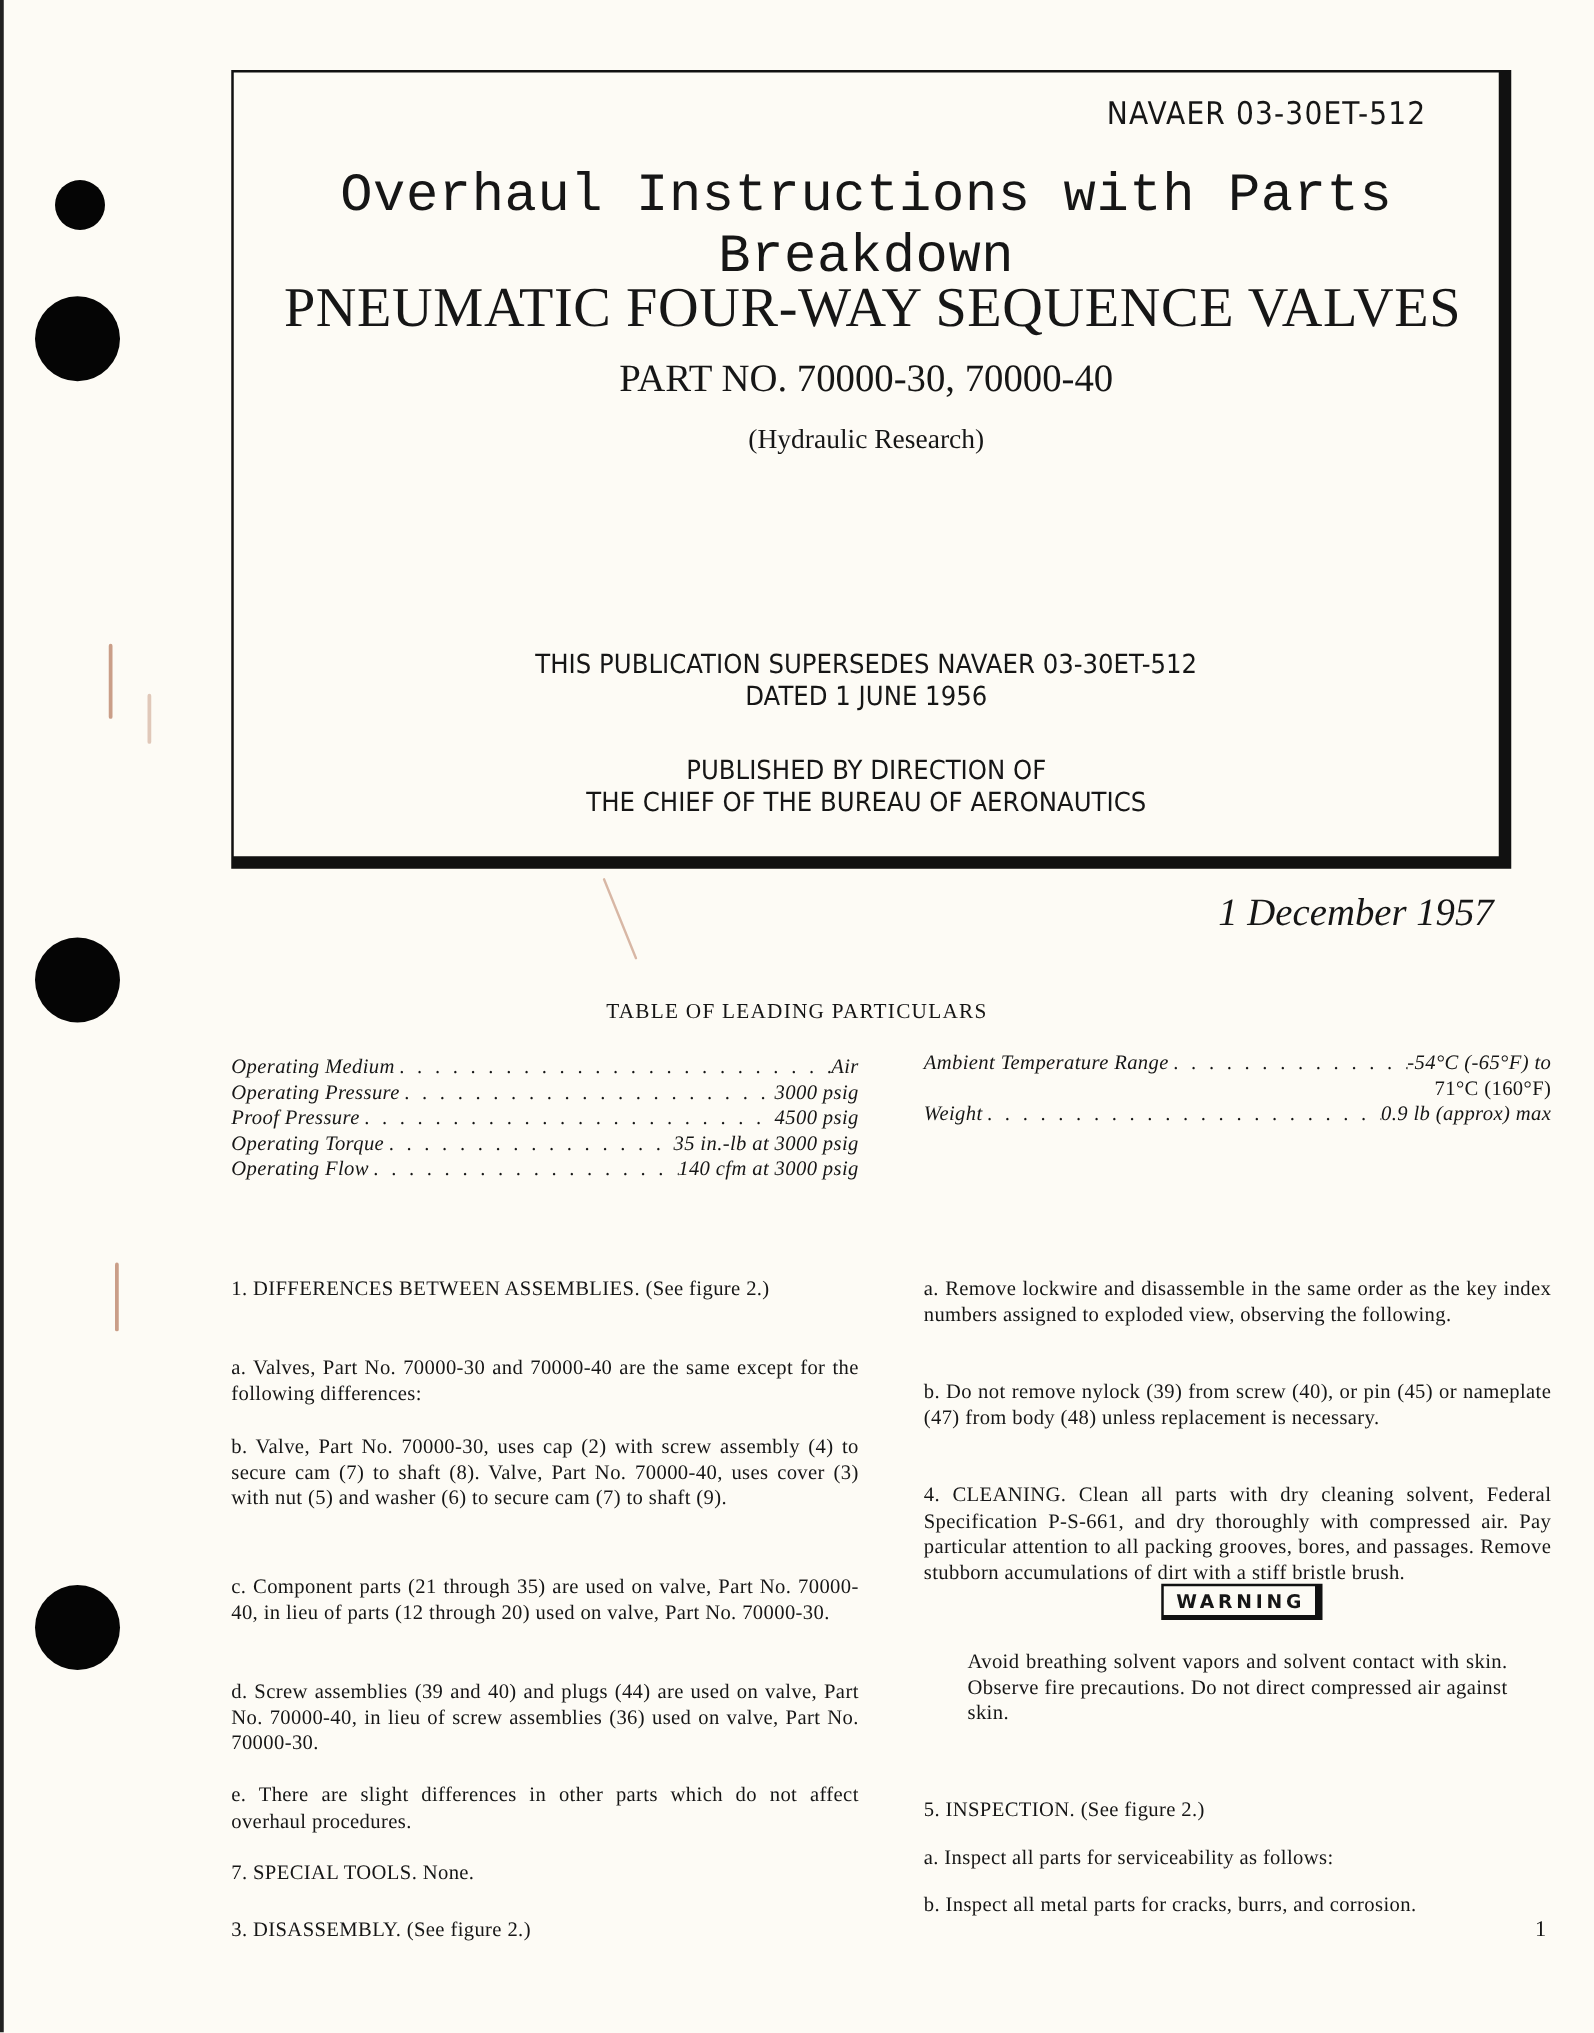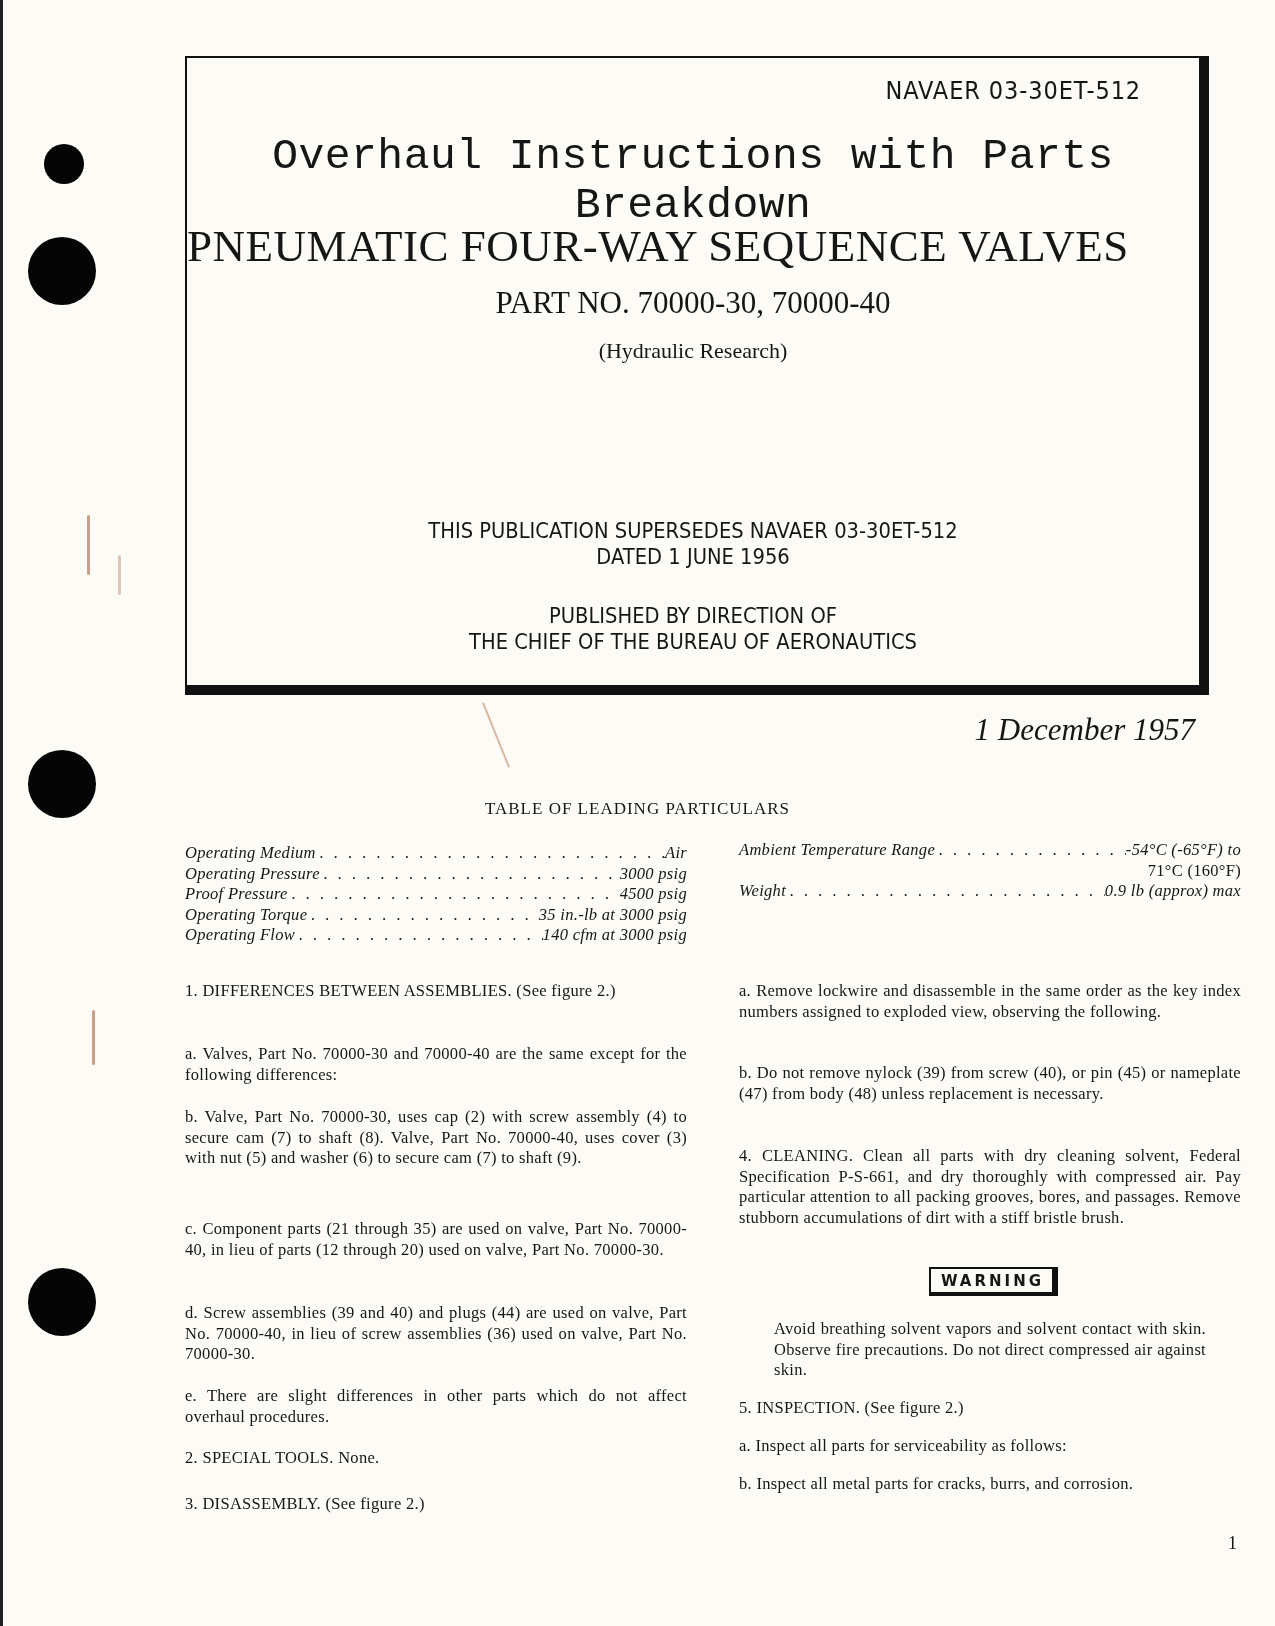--- a/index.html
+++ b/index.html
@@ -32,21 +32,21 @@
   .navaer {
     position: absolute; right: 58px; top: 18px;
     font-family: "DejaVu Sans", sans-serif; font-size: 25px; letter-spacing: 1px;
     transform: scaleX(0.9); transform-origin: right;
   }
   .cover-title {
     position: absolute; left: 0; right: 0; top: 74px; text-align: center;
     font-size: 43px; letter-spacing: 0.5px; font-family: Liberation Mono, monospace;
   }
   .cover-subject {
-    position: absolute; left: 0; right: -10px; top: 162px; 
+    position: absolute; left: 0; right: -10px; top: 162px; text-align: center;
     font-size: 45px; letter-spacing: 0.5px;
   }
   .cover-partno {
     position: absolute; left: 0; right: 0; top: 227px; text-align: center;
     font-size: 31px;
   }
   .cover-mfr {
     position: absolute; left: 0; right: 0; top: 280px; text-align: center;
     font-size: 22px;
   }
@@ -70,21 +70,21 @@
     position: absolute; left: 185px; top: 843px; width: 502px;
   }
   .tlp-right {
     position: absolute; left: 739px; top: 840px; width: 502px;
   }
   .tlp-row { display: flex; justify-content: space-between; white-space: nowrap; font-style: italic; }
   .tlp-row .lbl { flex: 0 0 auto; }
   .tlp-row .val { flex: 0 0 auto; }
   .tlp-row .dots { flex: 1 1 auto; overflow: hidden; padding: 0 4px; letter-spacing: 3px; }
   .tlp-cont { text-align: right; white-space: nowrap; }
-  .para { position: absolute; width: 502px; text-align: justify; }
+  .para { position: absolute; width: 502px; text-align: justify; margin-top: 40px; }
   .warning-box {
     position: absolute; left: 929px; top: 1267px;
     border: 2px solid #111; border-right: 6px solid #111; border-bottom: 4px solid #111;
     padding: 3px 8px 2px 10px;
     font-family: "DejaVu Sans", sans-serif; font-weight: bold; font-size: 15px; letter-spacing: 3px;
   }
   .warning-text { position: absolute; left: 774px; top: 1319px; width: 432px; text-align: justify; }
   .page-num { position: absolute; right: 38px; top: 1533px; font-size: 18px; }
 </style>
 </head>
@@ -163,21 +163,21 @@
     <span class="val">0.9 lb (approx) max</span>
   </div>
 </div>
 
 <div class="para body-text" style="left:185px;top:981px">1.  DIFFERENCES BETWEEN ASSEMBLIES.  (See figure 2.)</div>
 <div class="para body-text" style="left:185px;top:1044px">a.  Valves, Part No. 70000-30 and 70000-40 are the same except for the following differences:</div>
 <div class="para body-text" style="left:185px;top:1107px">b.  Valve, Part No. 70000-30, uses cap (2) with screw assembly (4) to secure cam (7) to shaft (8).  Valve, Part No. 70000-40, uses cover (3) with nut (5) and washer (6) to secure cam (7) to shaft (9).</div>
 <div class="para body-text" style="left:185px;top:1219px">c.  Component parts (21 through 35) are used on valve, Part No. 70000-40, in lieu of parts (12 through 20) used on valve, Part No. 70000-30.</div>
 <div class="para body-text" style="left:185px;top:1303px">d.  Screw assemblies (39 and 40) and plugs (44) are used on valve, Part No. 70000-40, in lieu of screw assemblies (36) used on valve, Part No. 70000-30.</div>
 <div class="para body-text" style="left:185px;top:1386px">e.  There are slight differences in other parts which do not affect overhaul procedures.</div>
-<div class="para body-text" style="left:185px;top:1448px">2.  SPECIAL TOOLS.  None.</div>
+<div class="para body-text" style="left:185px;top:1448px">7.  SPECIAL TOOLS.  None.</div>
 <div class="para body-text" style="left:185px;top:1494px">3.  DISASSEMBLY.  (See figure 2.)</div>
 
 <div class="para body-text" style="left:739px;top:981px">a.  Remove lockwire and disassemble in the same order as the key index numbers assigned to exploded view, observing the following.</div>
 <div class="para body-text" style="left:739px;top:1063px">b.  Do not remove nylock (39) from screw (40), or pin (45) or nameplate (47) from body (48) unless replacement is necessary.</div>
 <div class="para body-text" style="left:739px;top:1146px">4.  CLEANING.  Clean all parts with dry cleaning solvent, Federal Specification P-S-661, and dry thoroughly with compressed air.  Pay particular attention to all packing grooves, bores, and passages.  Remove stubborn accumulations of dirt with a stiff bristle brush.</div>
 <div class="warning-box">WARNING</div>
 <div class="warning-text body-text">Avoid breathing solvent vapors and solvent contact with skin.  Observe fire precautions.  Do not direct compressed air against skin.</div>
 <div class="para body-text" style="left:739px;top:1398px">5.  INSPECTION.  (See figure 2.)</div>
 <div class="para body-text" style="left:739px;top:1436px">a.  Inspect all parts for serviceability as follows:</div>
 <div class="para body-text" style="left:739px;top:1474px">b.  Inspect all metal parts for cracks, burrs, and corrosion.</div>

